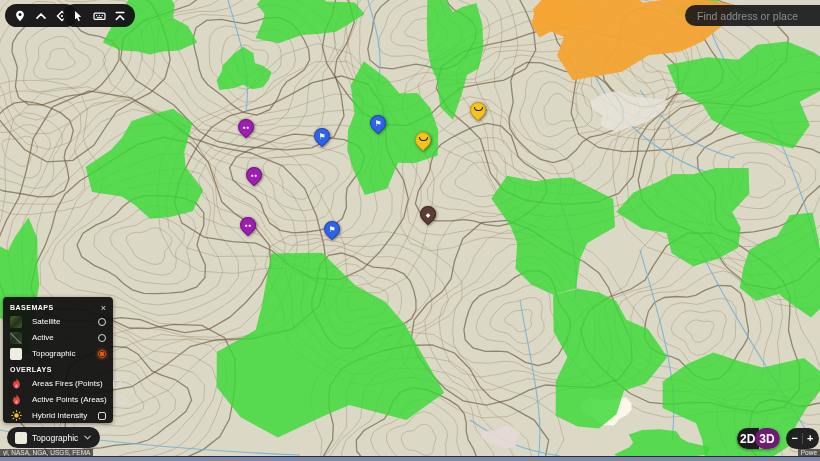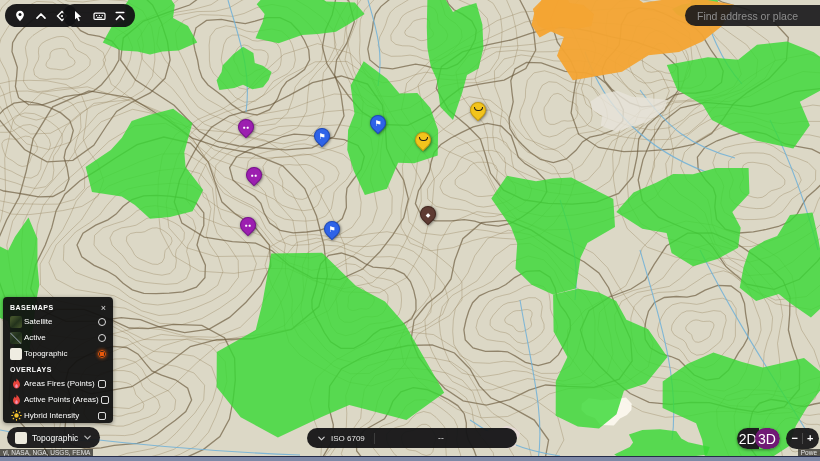--- a/index.html
+++ b/index.html
@@ -37,21 +37,21 @@
   .search input{flex:1;background:transparent;border:none;outline:none;color:#ccc;font-size:10.5px;
                 font-family:"Liberation Sans",sans-serif;}
   .search input::placeholder{color:#8d8d8d;}
 
   
   .panel{position:absolute;left:3px;top:297px;width:110px;height:126px;background:rgba(16,16,16,.94);
          border-radius:4px;padding:6px 7px 5px;color:#fff;z-index:10;box-shadow:0 1px 4px rgba(0,0,0,.4);}
   .panel-head{display:flex;justify-content:space-between;align-items:center;height:9px;}
   .panel-title{font-size:7px;font-weight:bold;letter-spacing:.5px;}
   .panel-close{font-size:9px;color:#ddd;cursor:pointer;line-height:8px;}
-  .bm-row{display:flex;align-items:center;gap:2px;height:13px;margin-top:3px;cursor:pointer;}
+  .bm-row{display:flex;align-items:center;gap:10px;height:13px;margin-top:3px;cursor:pointer;}
   .thumb{width:12px;height:12px;border-radius:2px;flex:0 0 auto;}
   .thumb-sat{background:linear-gradient(135deg,#41512a 20%,#23331c 55%,#4a5a2e);}
   .thumb-hyb{background:linear-gradient(135deg,#36452b 10%,#20301c 50%,#3c4a2a),
              linear-gradient(45deg,transparent 44%,#9aa7b5 48%,transparent 54%);
              background-blend-mode:normal;}
   .thumb-hyb{background:linear-gradient(45deg,transparent 44%,#9aa7b5 47%,transparent 52%),
              linear-gradient(135deg,#36452b 10%,#20301c 50%,#3c4a2a);}
   .thumb-topo{background:#efede2;}
   .bm-label{font-size:8px;flex:1;white-space:nowrap;}
   .radio{width:8px;height:8px;border:1.3px solid #ddd;border-radius:50%;flex:0 0 auto;}
@@ -65,22 +65,22 @@
                border-radius:11px;display:flex;align-items:center;gap:5px;padding:0 8px;z-index:10;cursor:pointer;}
   .bm-dropdown .thumb{width:12px;height:12px;background:#ece9dd;}
   .bm-dropdown .lbl{color:#fff;font-size:8.5px;}
   .coords{position:absolute;left:307px;top:428px;width:210px;height:20px;background:rgba(20,20,22,.95);
           border-radius:10px;display:flex;align-items:center;padding:0 10px;z-index:10;color:#e8e8e8;}
   .coords .lbl{font-size:8px;margin-left:5px;}
   .coords .div{width:1px;height:11px;background:#3d3d3d;margin-left:9px;}
   .coords .val{flex:1;text-align:center;font-size:8.5px;color:#ddd;}
   .dim-toggle{position:absolute;left:737px;top:428px;height:21px;border-radius:11px;overflow:hidden;
               display:flex;z-index:10;box-shadow:0 1px 3px rgba(0,0,0,.4);}
-  .seg{width:21.5px;display:flex;align-items:center;justify-content:center;font-size:14px;
-       font-weight:normal;color:#fff;cursor:pointer;}
+  .seg{width:21.5px;display:flex;align-items:center;justify-content:center;font-size:12px;
+       font-weight:bold;color:#fff;cursor:pointer;}
   .seg-2d{background:#1d1d1f;}
   .seg-3d{background:#701a75;border-radius:11px;margin-left:-4px;width:25px;}
   .zoomctl{position:absolute;left:786px;top:428px;width:33px;height:21px;background:rgba(24,24,26,.95);
            border-radius:11px;display:flex;align-items:center;justify-content:center;gap:4px;z-index:10;}
   .zoomctl .zb{color:#fff;font-size:11px;line-height:1;cursor:pointer;font-weight:bold;}
   .zoomctl .zd{width:1px;height:11px;background:#4a4a4a;}
 
   .attr{position:absolute;top:449px;height:8px;background:rgba(8,8,8,.62);color:#e3e3e3;
         font-size:6.5px;line-height:8px;padding:0 3px;z-index:11;white-space:nowrap;}
   .attr-left{left:0;}
@@ -417,28 +417,20 @@
   </div>
 
   <div class="bm-dropdown">
     <span class="thumb"></span>
     <span class="lbl">Topographic</span>
     <svg width="9" height="9" viewBox="0 0 10 10">
         <polyline points="2,3.5 5,6.5 8,3.5" fill="none" stroke="#bbb" stroke-width="1.4" stroke-linecap="round" stroke-linejoin="round"></polyline>
       </svg>
   </div>
 
-  <div class="coords">
-    <svg width="9" height="9" viewBox="0 0 10 10">
-        <polyline points="2,3.5 5,6.5 8,3.5" fill="none" stroke="#ccc" stroke-width="1.4" stroke-linecap="round" stroke-linejoin="round"></polyline>
-      </svg>
-    <span class="lbl">ISO 6709</span>
-    <span class="div"></span>
-    <span class="val">--</span>
-  </div>
 
   <div class="dim-toggle">
     <span class="seg seg-2d">2D</span>
     <span class="seg seg-3d">3D</span>
   </div>
 
   <div class="zoomctl">
     <span class="zb">−</span>
     <span class="zd"></span>
     <span class="zb">+</span>

